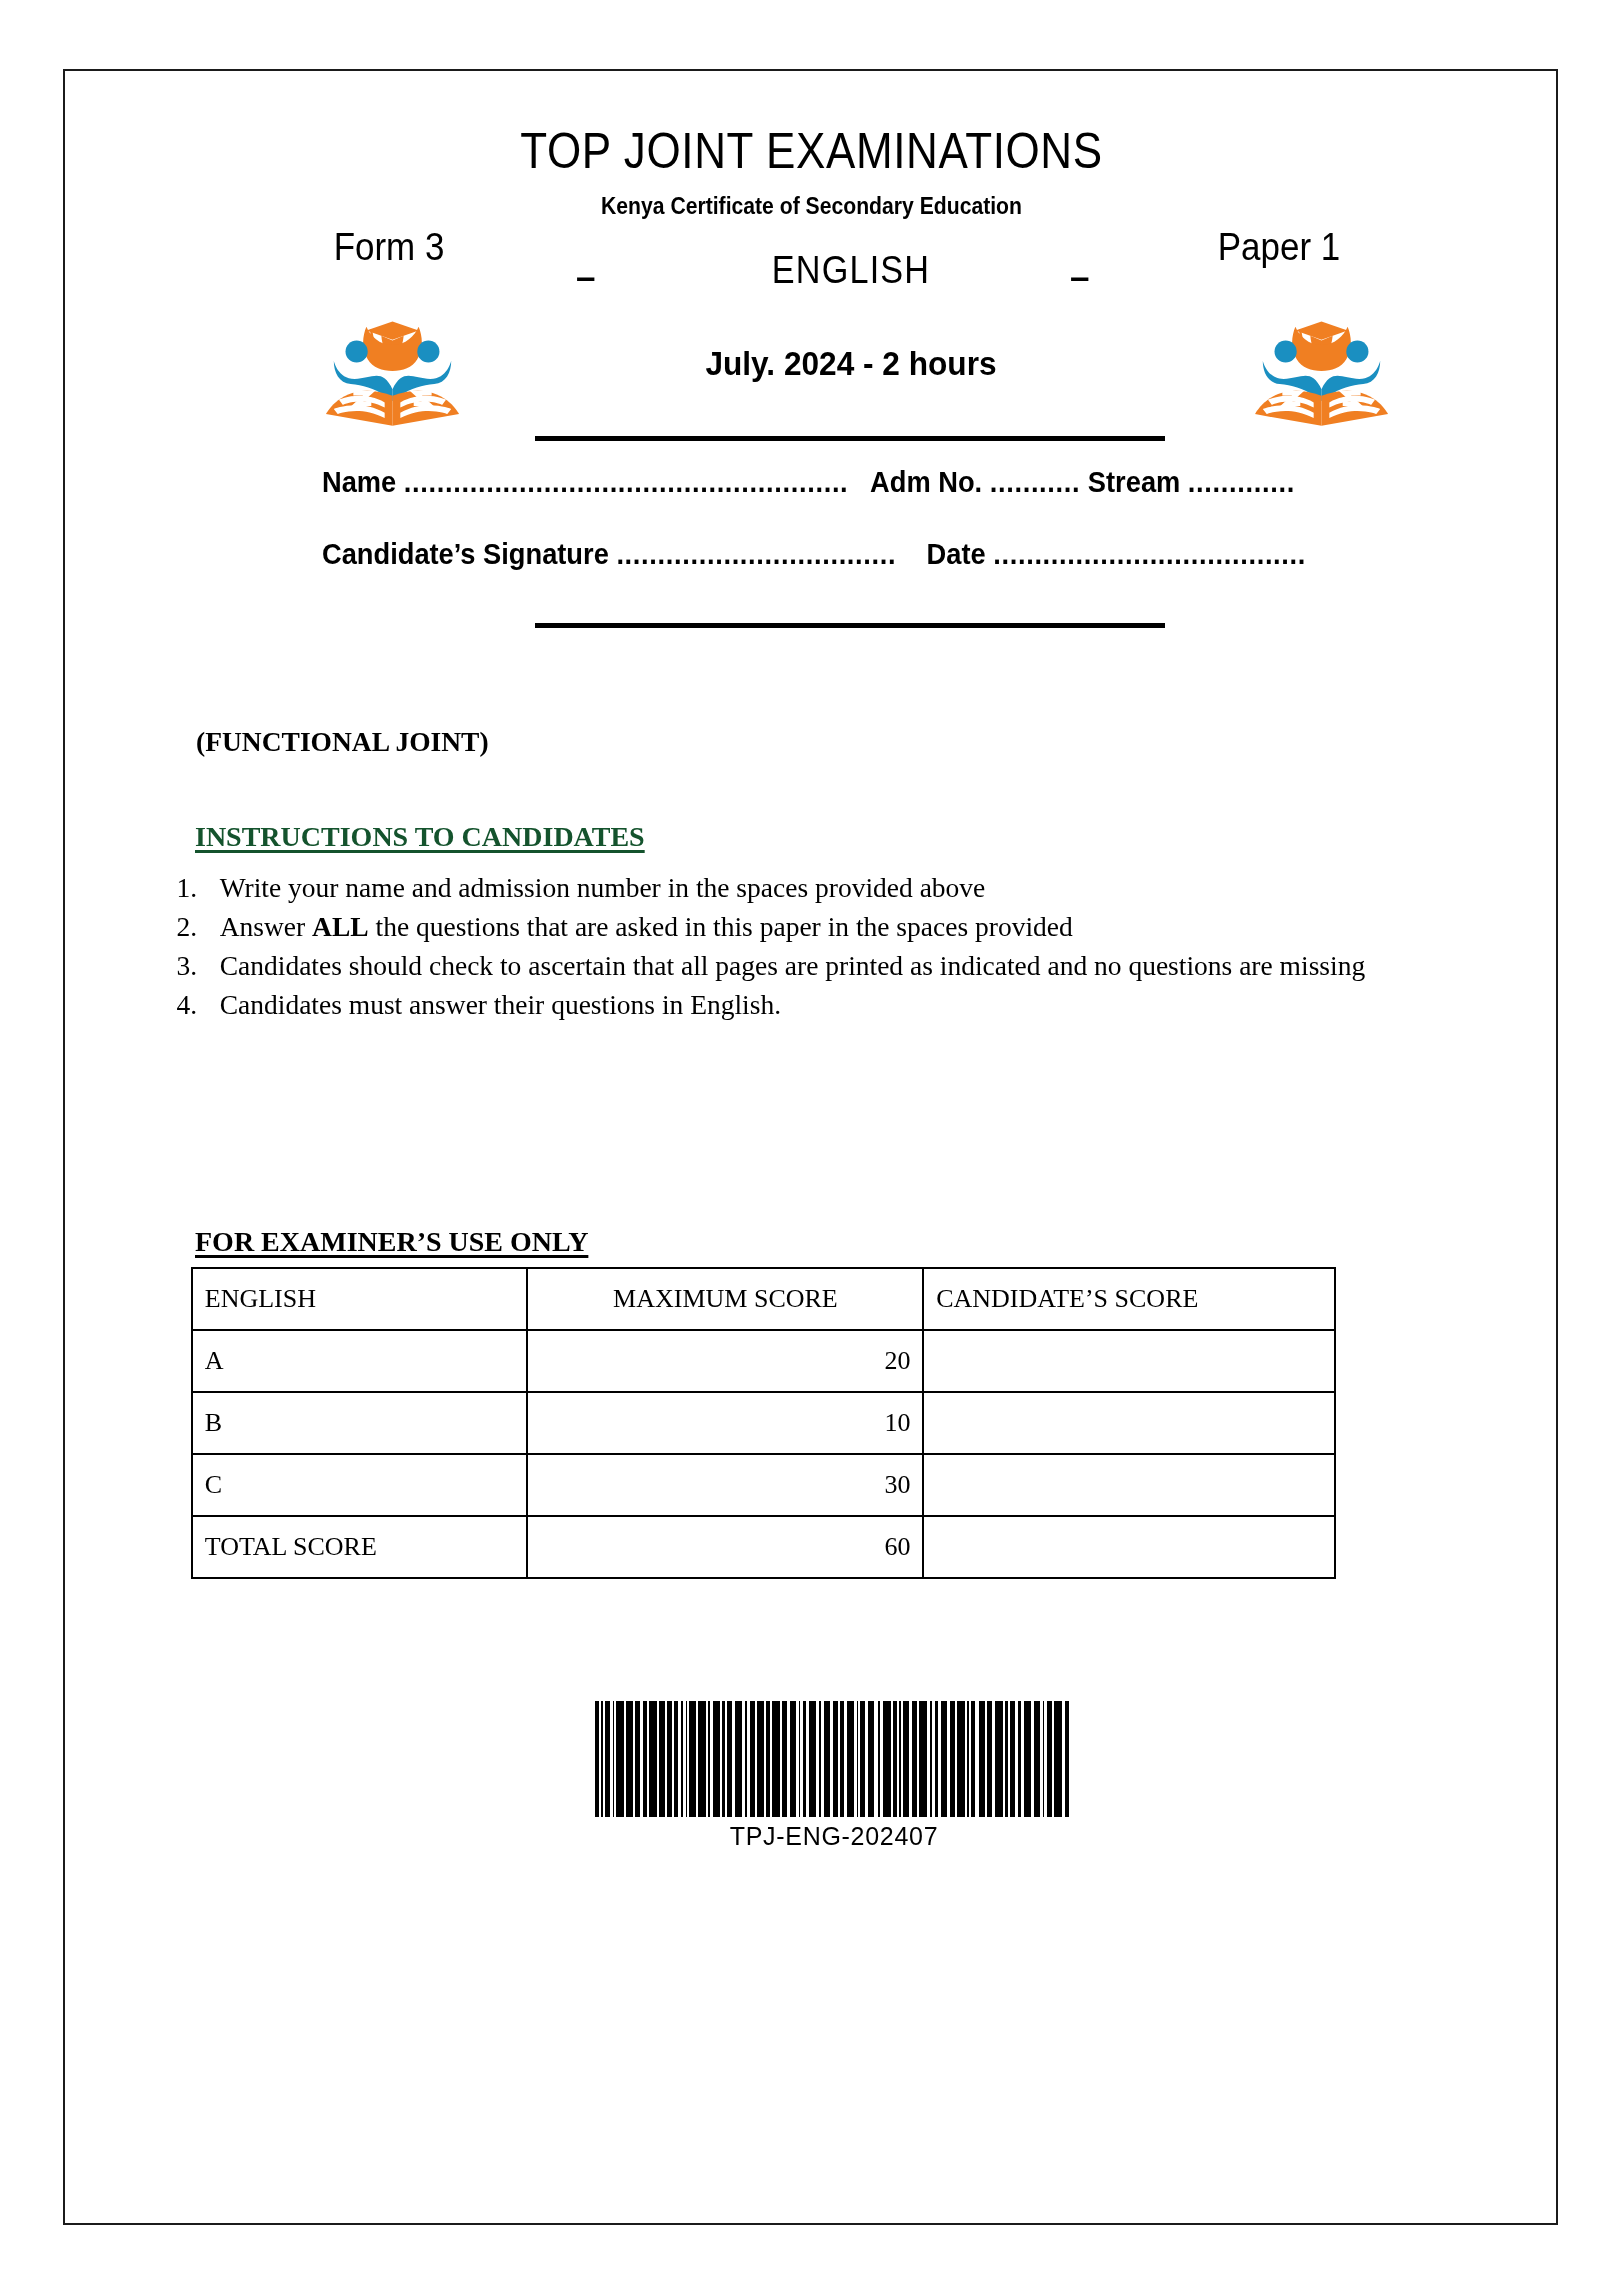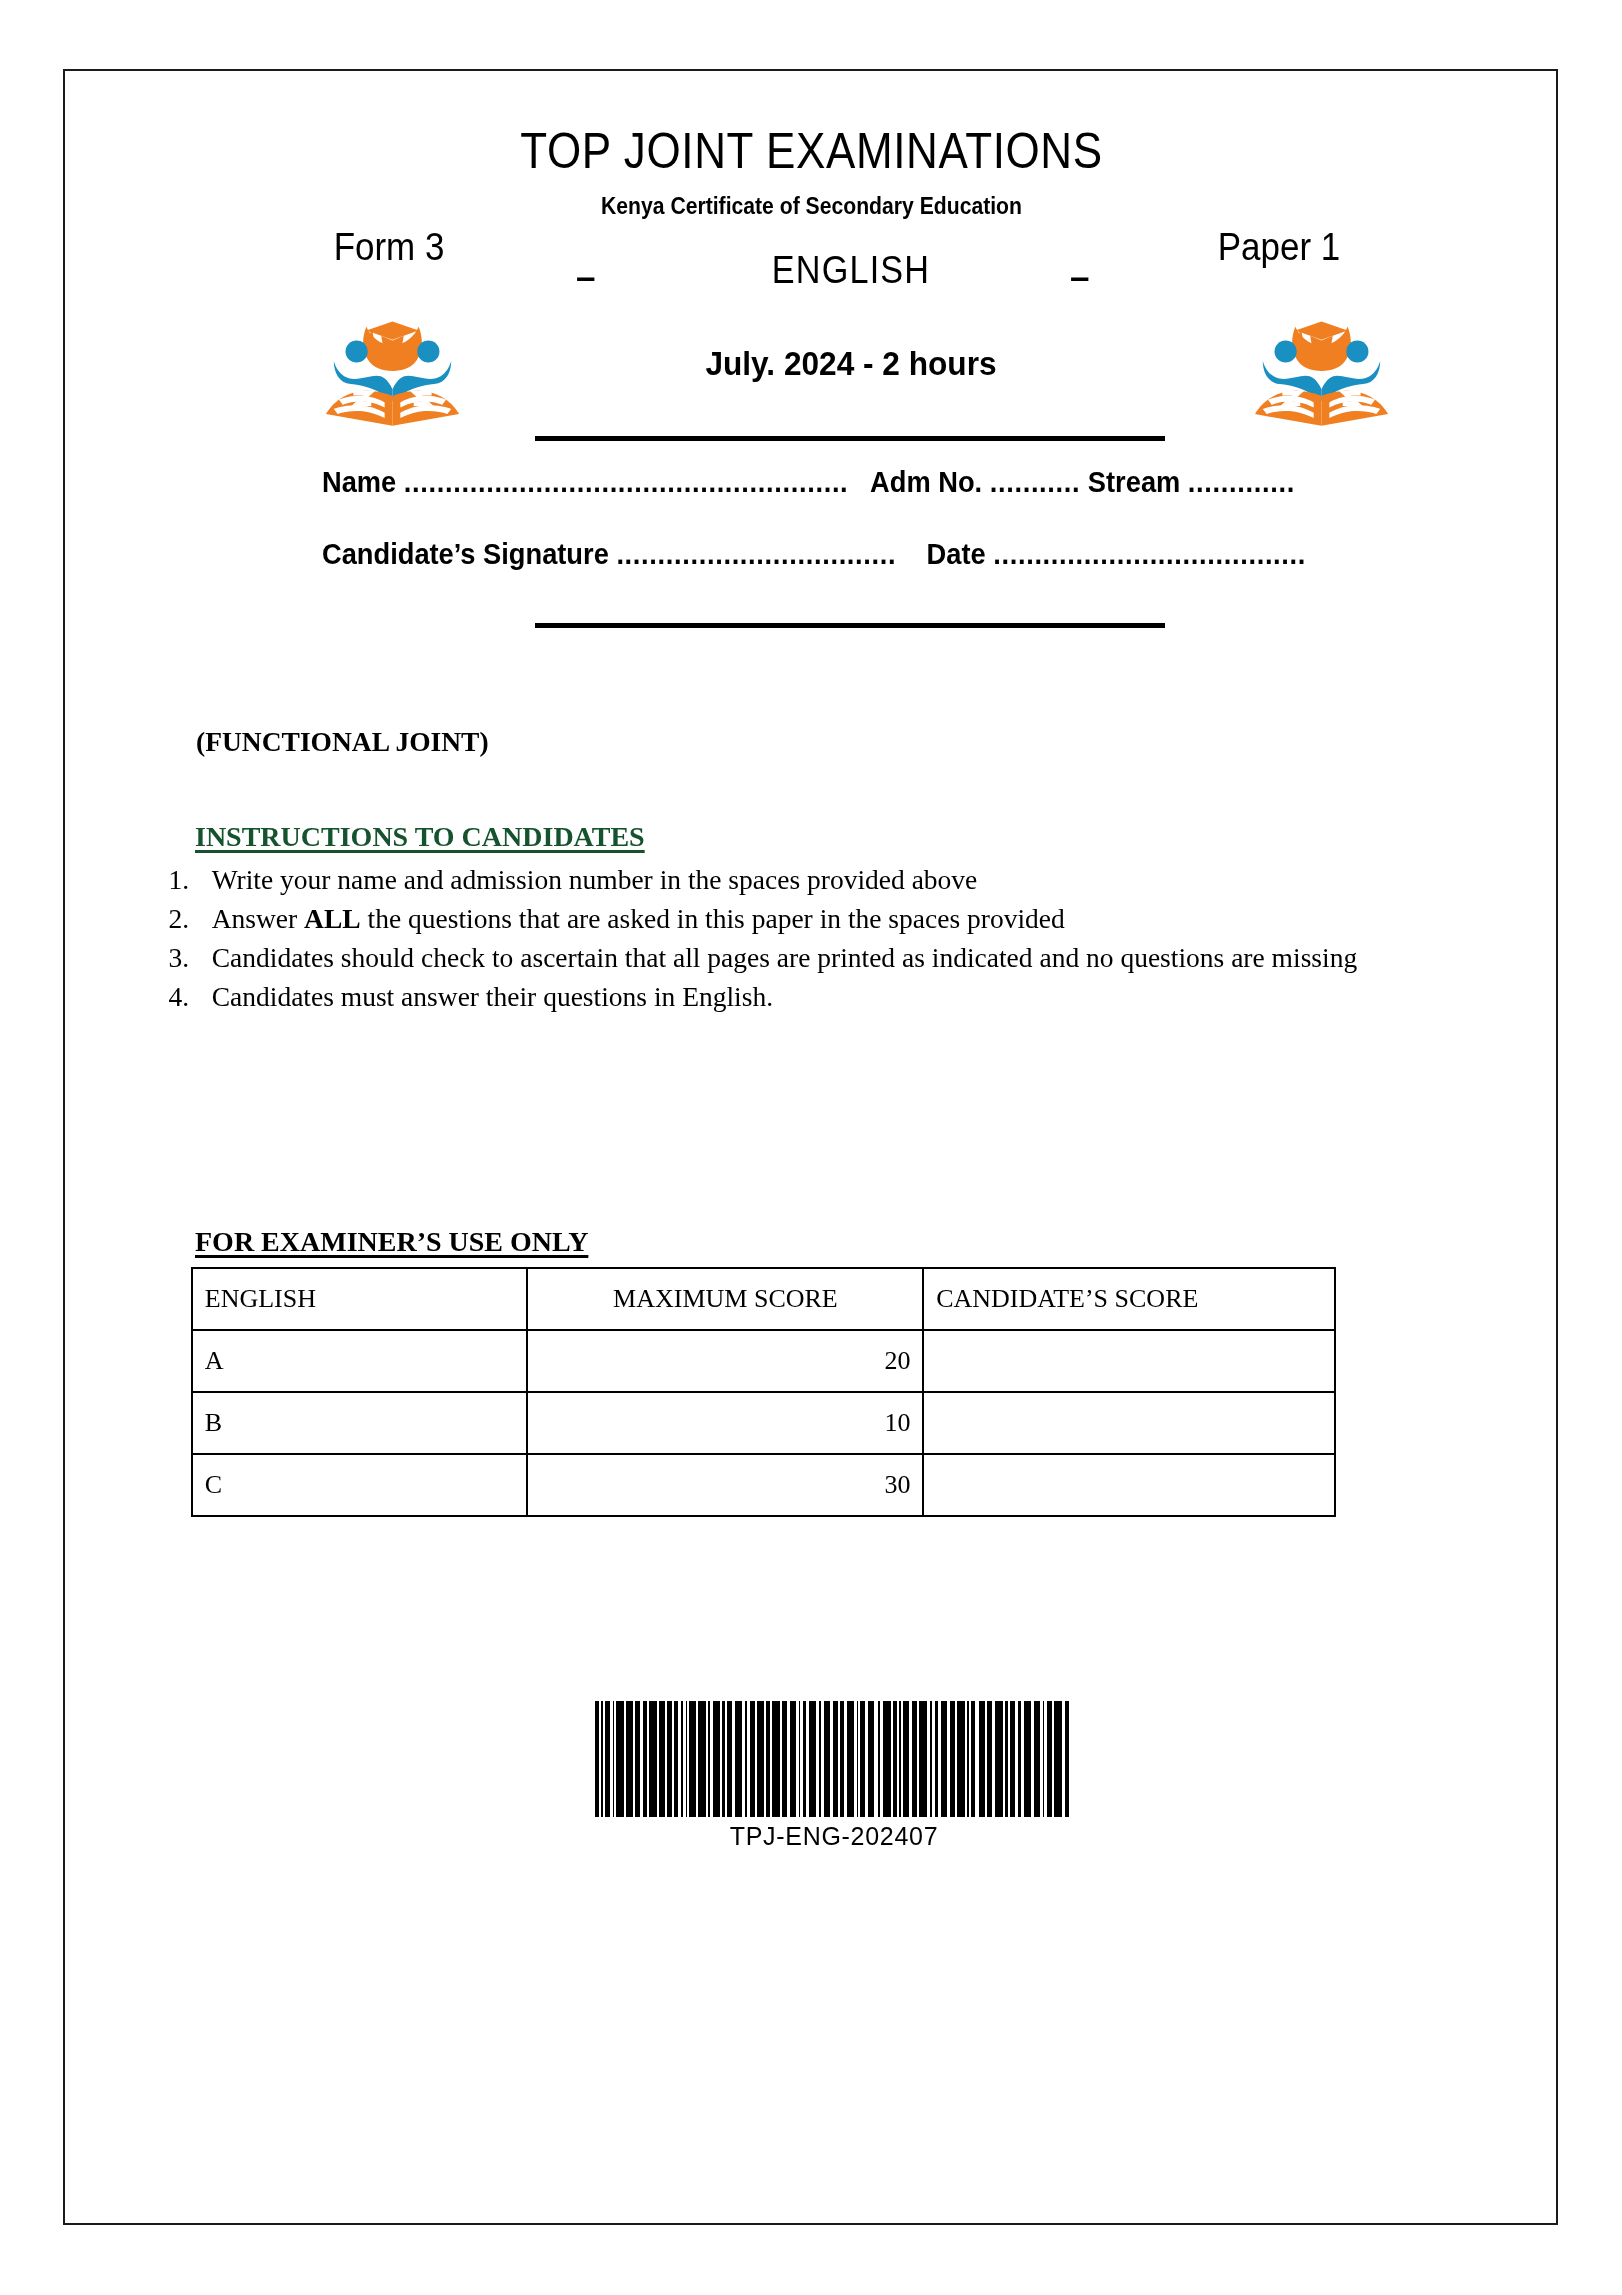--- a/index.html
+++ b/index.html
@@ -172,21 +172,21 @@
     color: #14532d;
     text-decoration: underline;
     text-underline-offset: 3.9px;
     text-decoration-thickness: 2.6px;
   }
   #instructions-list {
     position: absolute;
     left: 137px;
     top: 862px;
     width: 1283px;
-    margin: 0;
+    margin: 8px;
     padding: 0 0 0 59px;
     list-style: decimal;
     font-family: "Liberation Serif", serif;
     font-size: 27.5px;
     line-height: 1.33;
     color: #000;
   }
   #instructions-list li { padding-left: 15.7px; margin: 0 0 2.6px 0; }
   #instructions-list li::marker { font-size: 27.5px; }
 
@@ -358,20 +358,25 @@
     <tr>
       <td class="col-section">B</td>
       <td class="col-max">10</td>
       <td class="col-cand"></td>
     </tr>
     <tr>
       <td class="col-section">C</td>
       <td class="col-max">30</td>
       <td class="col-cand"></td>
     </tr>
+    <tr>
+      <td class="col-section">TOTAL SCORE</td>
+      <td class="col-max">60</td>
+      <td class="col-cand"></td>
+    </tr>
   </tbody>
 </table>
 
 <div id="barcode-block">
   <div id="barcode-bars">
       <i style="width:3.8px"></i>
       <i style="width:2.5px;background:transparent"></i>
       <i style="width:1.3px"></i>
       <i style="width:2.5px;background:transparent"></i>
       <i style="width:5px"></i>

